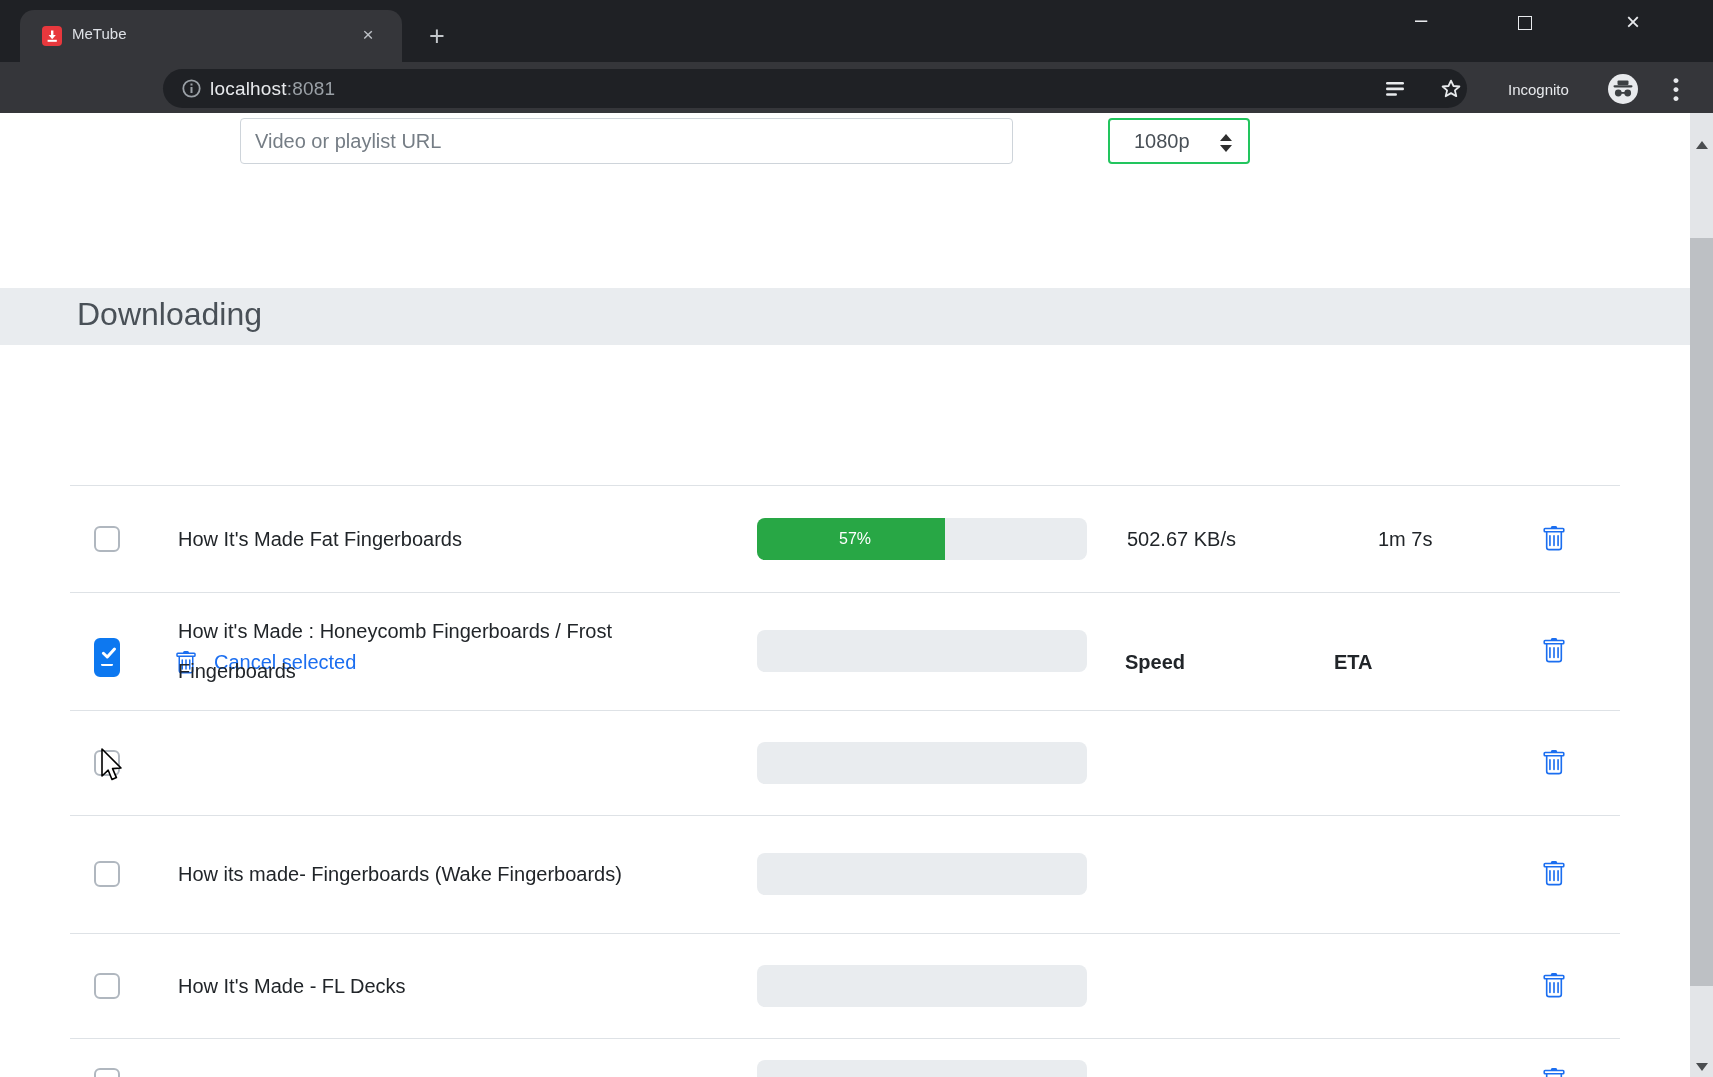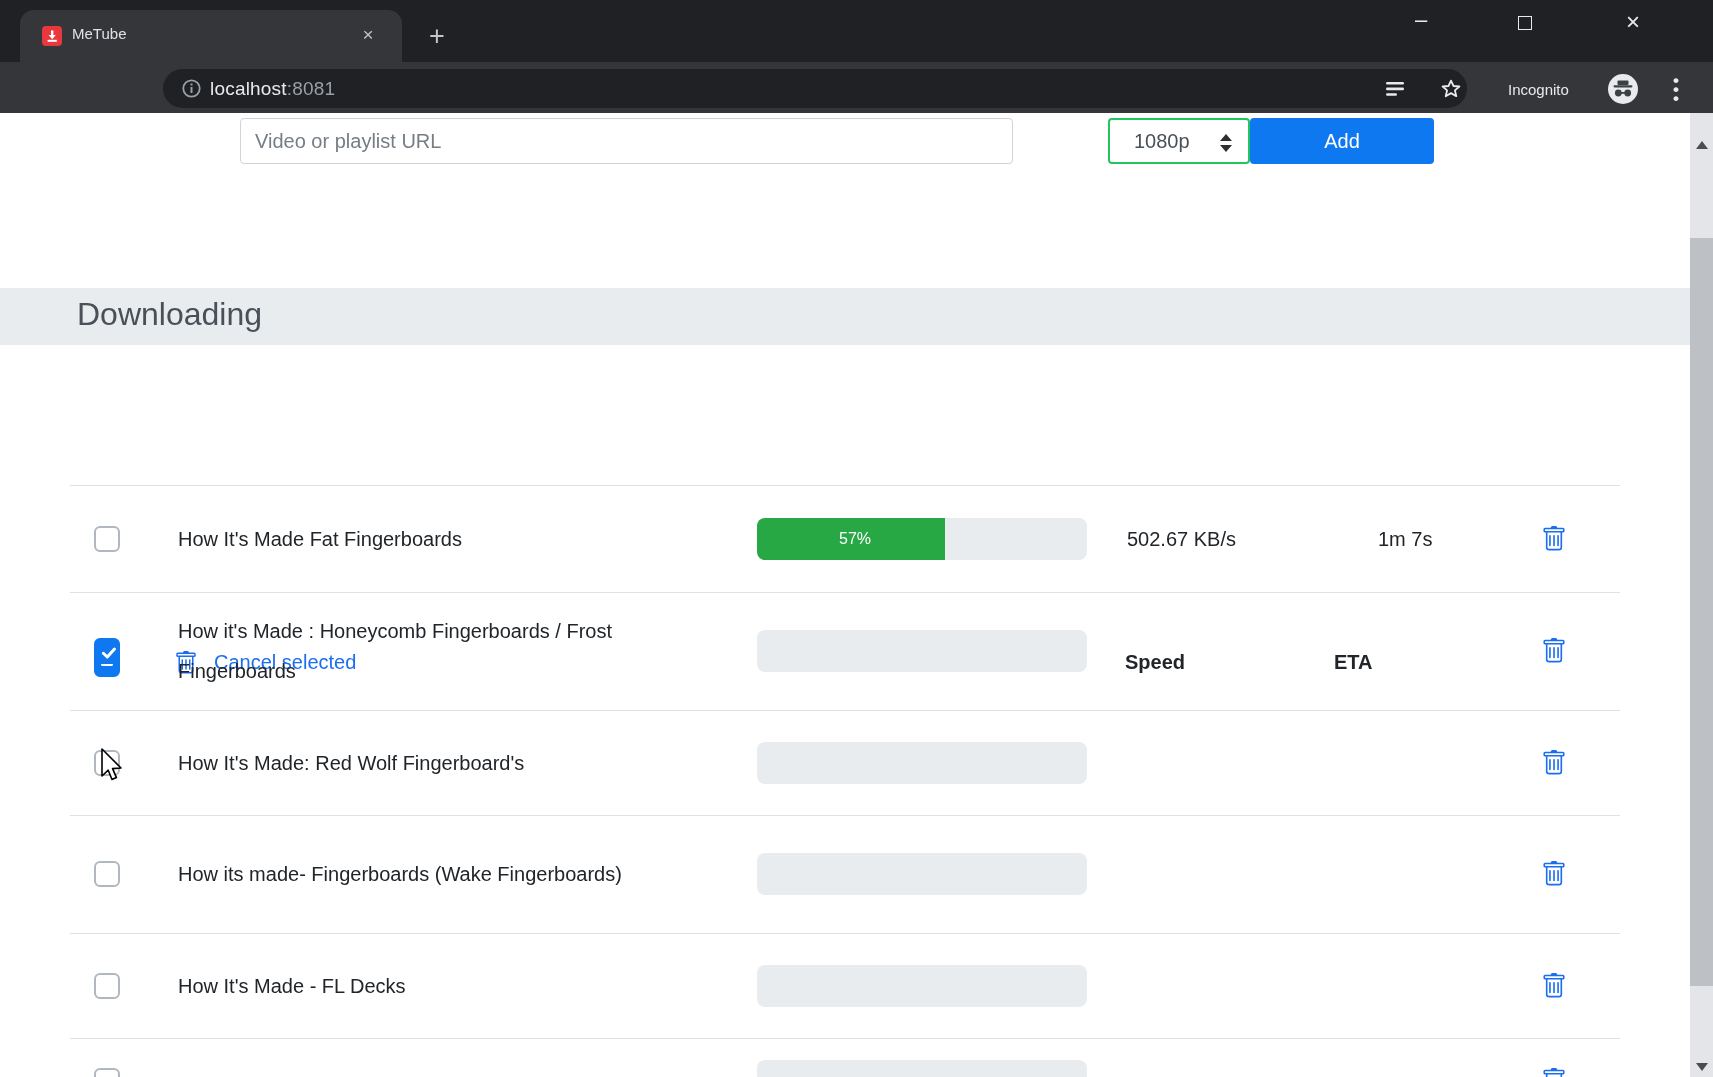--- a/index.html
+++ b/index.html
@@ -170,21 +170,20 @@
 
   <div class="page">
     <input class="url-input" type="text" placeholder="Video or playlist URL" style="">
     <div class="quality-select">
       <span class="quality-value">1080p</span>
       <span class="updown">
           <span class="t up"></span>
           <span class="t dn"></span>
         </span>
     </div>
-    <button class="add-btn">Add</button>
 
     <div class="band">
       <div class="band-title">Downloading</div>
     </div>
 
     <div class="thead">
       <span class="cb indeterminate" style="left:94px;top:306px;" id="select-all">
         <span class="minus"></span>
 
       </span>
@@ -234,21 +233,20 @@
               <path d="M5.5 5.5A.5.5 0 0 1 6 6v6a.5.5 0 0 1-1 0V6a.5.5 0 0 1 .5-.5zm2.5 0a.5.5 0 0 1 .5.5v6a.5.5 0 0 1-1 0V6a.5.5 0 0 1 .5-.5zm3 .5a.5.5 0 0 0-1 0v6a.5.5 0 0 0 1 0V6z"></path>
               <path d="M14.5 3a1 1 0 0 1-1 1H13v9a2 2 0 0 1-2 2H5a2 2 0 0 1-2-2V4h-.5a1 1 0 0 1-1-1V2a1 1 0 0 1 1-1H6a1 1 0 0 1 1-1h2a1 1 0 0 1 1 1h3.5a1 1 0 0 1 1 1v1zM4.118 4 4 4.059V13a1 1 0 0 0 1 1h6a1 1 0 0 0 1-1V4.059L11.882 4H4.118zM2.5 3h11V2h-11v1z"></path>
             </svg>
       </span>
     </div>
         <div class="row" style="top: 597px; height: 105px;">
       <span class="cb">
         
         
       </span>
-      <span class="row-title">How It's Made: Red Wolf Fingerboard's</span>
       <span class="bar"></span>
       <span class="row-speed"></span>
       <span class="row-eta"></span>
       <span class="row-trash">
         <svg class="trash" viewBox="0 0 16 16">
               <path d="M5.5 5.5A.5.5 0 0 1 6 6v6a.5.5 0 0 1-1 0V6a.5.5 0 0 1 .5-.5zm2.5 0a.5.5 0 0 1 .5.5v6a.5.5 0 0 1-1 0V6a.5.5 0 0 1 .5-.5zm3 .5a.5.5 0 0 0-1 0v6a.5.5 0 0 0 1 0V6z"></path>
               <path d="M14.5 3a1 1 0 0 1-1 1H13v9a2 2 0 0 1-2 2H5a2 2 0 0 1-2-2V4h-.5a1 1 0 0 1-1-1V2a1 1 0 0 1 1-1H6a1 1 0 0 1 1-1h2a1 1 0 0 1 1 1h3.5a1 1 0 0 1 1 1v1zM4.118 4 4 4.059V13a1 1 0 0 0 1 1h6a1 1 0 0 0 1-1V4.059L11.882 4H4.118zM2.5 3h11V2h-11v1z"></path>
             </svg>
       </span>
     </div>

